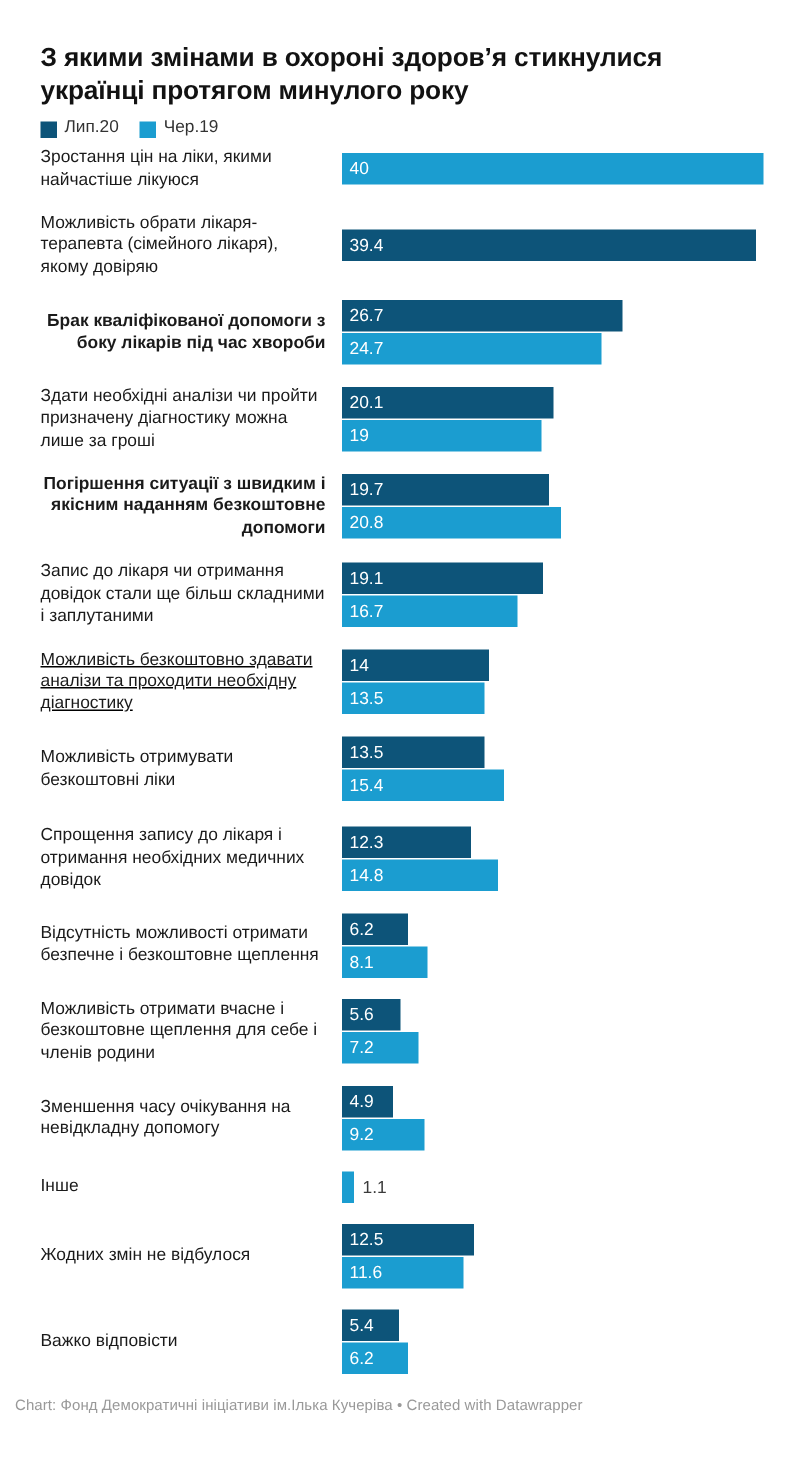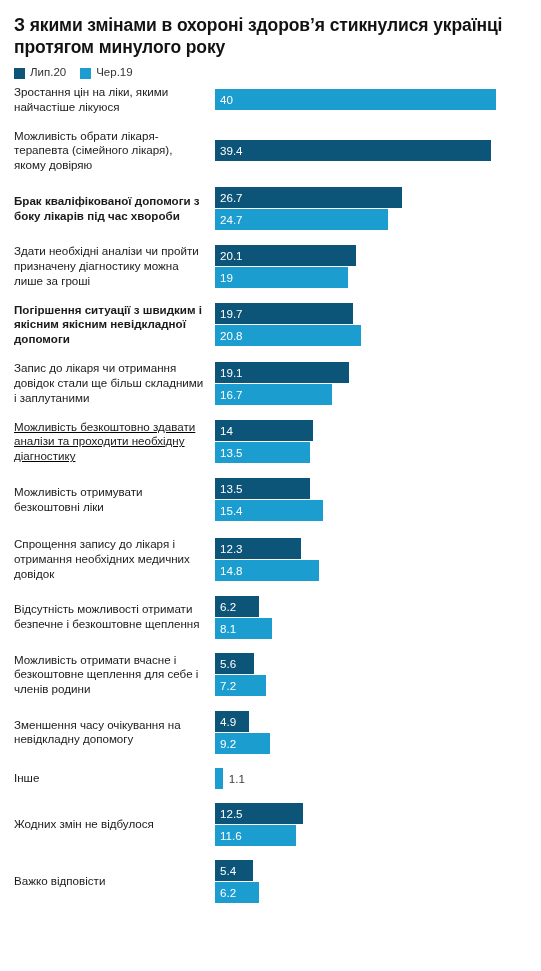--- a/index.html
+++ b/index.html
@@ -10,21 +10,21 @@
     background: #ffffff;
     font-family: "Liberation Sans", sans-serif;
     overflow: hidden;
   }
 
   #chart-root {
     position: relative;
     width: 541px;
     height: 971px;
     background: #ffffff;
-    padding: 4px;
+    padding: 17px;
   }
 
   
   .chart-header { padding: 10px 10px 0 10px; }
 
   .chart-title {
     font-size: 17.5px;
     font-weight: bold;
     line-height: 1.27;
     color: #121212;
@@ -63,21 +63,21 @@
   .row-label {
     width: 211px;
     flex: 0 0 211px;
     padding-right: 11px;
     padding-left: 10px;
     font-size: 11.6px;
     line-height: 1.28;
     color: #1a1a1a;
     text-align: left;
   }
-  .row-label.bold { font-weight: bold; }
+  .row-label.bold { font-weight: bold; text-align: right; }
 
   .bars {
     position: relative;
     flex: 1 1 auto;
     height: 100%;
   }
 
   .bar-wrap { position: relative; height: 21px; }
   .bar-wrap + .bar-wrap { margin-top: 1px; }
 
@@ -174,21 +174,21 @@
             <div class="bar" style="width: 141.053px; background: rgb(13, 84, 121);"></div>
             <span class="bar-value inside">20.1</span>
           </div>
           <div class="bar-wrap">
             <div class="bar" style="width: 133.333px; background: rgb(27, 157, 208);"></div>
             <span class="bar-value inside">19</span>
           </div>
         </div>
       </div>
       <div class="row" style="margin-top: 14px;">
-        <div class="row-label bold">Погіршення ситуації з швидким і якісним якісним невідкладної допомоги</div>
+        <div class="row-label bold">Погіршення ситуації з швидким і якісним наданням безкоштовне допомоги</div>
         <div class="bars">
           <div class="bar-wrap">
             <div class="bar" style="width: 138.246px; background: rgb(13, 84, 121);"></div>
             <span class="bar-value inside">19.7</span>
           </div>
           <div class="bar-wrap">
             <div class="bar" style="width: 145.965px; background: rgb(27, 157, 208);"></div>
             <span class="bar-value inside">20.8</span>
           </div>
         </div>
@@ -314,13 +314,14 @@
             <span class="bar-value inside">5.4</span>
           </div>
           <div class="bar-wrap">
             <div class="bar" style="width: 43.5088px; background: rgb(27, 157, 208);"></div>
             <span class="bar-value inside">6.2</span>
           </div>
         </div>
       </div>
     </div>
 
+  <div class="chart-footer">Chart: Фонд Демократичні ініціативи ім.Ілька Кучеріва • Created with Datawrapper</div>
 </div>
 
 </body></html>

